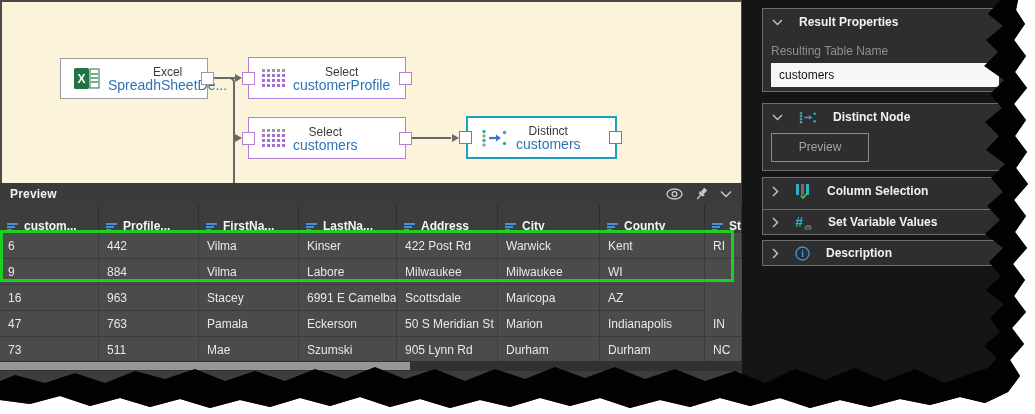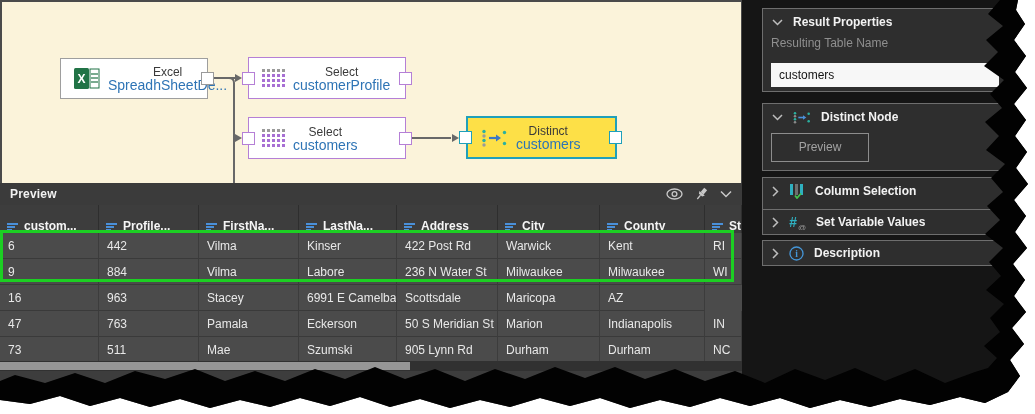--- a/index.html
+++ b/index.html
@@ -31,23 +31,23 @@
   .tbody-row .cell { display:flex; align-items:center; padding-left:8px; font-size:12px; color:#e8e8e8;
                      border-right:1px solid #3c3c3c; border-bottom:1px solid #3a3a3a; overflow:hidden; white-space:nowrap; }
   #highlight-box { position:absolute; left:0; top:25px; width:734px; height:52px; border:3px solid #1ccf23; z-index:8; pointer-events:none; }
   #hscroll { position:absolute; left:0; top:361px; width:742px; height:10px; background:#313131; }
   #hscroll .thumb { position:absolute; left:0; top:1px; width:410px; height:8px; background:#969696; }
   #below-fill { position:absolute; left:0; top:371px; width:742px; height:43px; background:#3d3d3d; }
 
   
   #panel { position:absolute; left:742px; top:0; width:293px; height:414px; background:#151515; }
   .section { position:absolute; left:20px; width:246px; background:#2e2e2e; border:1px solid #6e6e6e; }
-  .sec-head { display:flex; align-items:center; gap:10px; padding-left:9px; height:26px; }
+  .sec-head { display:flex; align-items:center; gap:16px; padding-left:9px; height:26px; }
   .sec-title { font-size:12px; font-weight:bold; color:#f2f2f2; white-space:nowrap; }
-  .field-label { font-size:12px; color:#8f8f8f; padding-left:8px; margin-top:1px; }
+  .field-label { font-size:12px; color:#8f8f8f; padding-left:8px; margin-top:9px; }
   .text-input { position:absolute; left:8px; top:54px; width:228px; height:24px; background:#f7f7f7; border:none;
                 font-size:12px; color:#141414; padding-left:8px; line-height:24px; font-family:"Liberation Sans",sans-serif; }
   .btn { position:absolute; left:8px; top:29px; width:98px; height:29px; background:transparent; border:1px solid #8d8d8d;
          color:#a2a2a2; font-size:12px; text-align:center; line-height:27px; }
 
   svg { display:block; }
   .tear { position:absolute; left:0; top:0; z-index:50; pointer-events:none; }
 </style>
 </head>
 <body>
@@ -142,21 +142,21 @@
               <rect x="20" y="15" width="3" height="3"></rect>
           </g>
         </svg>
       </span>
       <span>
         <div class="ntitle">Select</div>
         <div class="nsub">customers</div>
       </span>
     </div>
 
-    <div class="node" style="left:464px;top:114px;width:151px;height:43px;border:2px solid #1fa0ba;background:#fde047;">
+    <div class="node" style="left:464px;top:114px;width:151px;height:43px;border:2px solid #1fa0ba;background:#ffffff;">
       <span>
         <svg width="27" height="18" viewBox="0 0 27 18">
           <circle cx="3" cy="2.5" r="1.7" fill="#2ab0a0"></circle>
           <circle cx="3" cy="7" r="1.7" fill="#9a9a9a"></circle>
           <circle cx="3" cy="11.5" r="1.7" fill="#2ab0a0"></circle>
           <circle cx="3" cy="16" r="1.7" fill="#9a9a9a"></circle>
           <line x1="8" y1="9" x2="16" y2="9" stroke="#3b78c3" stroke-width="2.2"></line>
           <path d="M 15 5.5 L 20 9 L 15 12.5 Z" fill="#3b78c3"></path>
           <circle cx="23.5" cy="3.5" r="1.7" fill="#2ab0a0"></circle>
           <circle cx="23.5" cy="14.5" r="1.7" fill="#2ab0a0"></circle>
@@ -307,21 +307,20 @@
         <div class="cell">422 Post Rd</div>
         <div class="cell">Warwick</div>
         <div class="cell">Kent</div>
         <div class="cell">RI</div>
     </div>
     <div class="trow tbody-row">
       <div class="cell">9</div>
         <div class="cell">884</div>
         <div class="cell">Vilma</div>
         <div class="cell">Labore</div>
-        <div class="cell">236 N Water St</div>
         <div class="cell">Milwaukee</div>
         <div class="cell">Milwaukee</div>
         <div class="cell">WI</div>
     </div>
     <div class="trow tbody-row">
       <div class="cell">16</div>
         <div class="cell">963</div>
         <div class="cell">Stacey</div>
         <div class="cell">6991 E Camelback</div>
         <div class="cell">Scottsdale</div>

